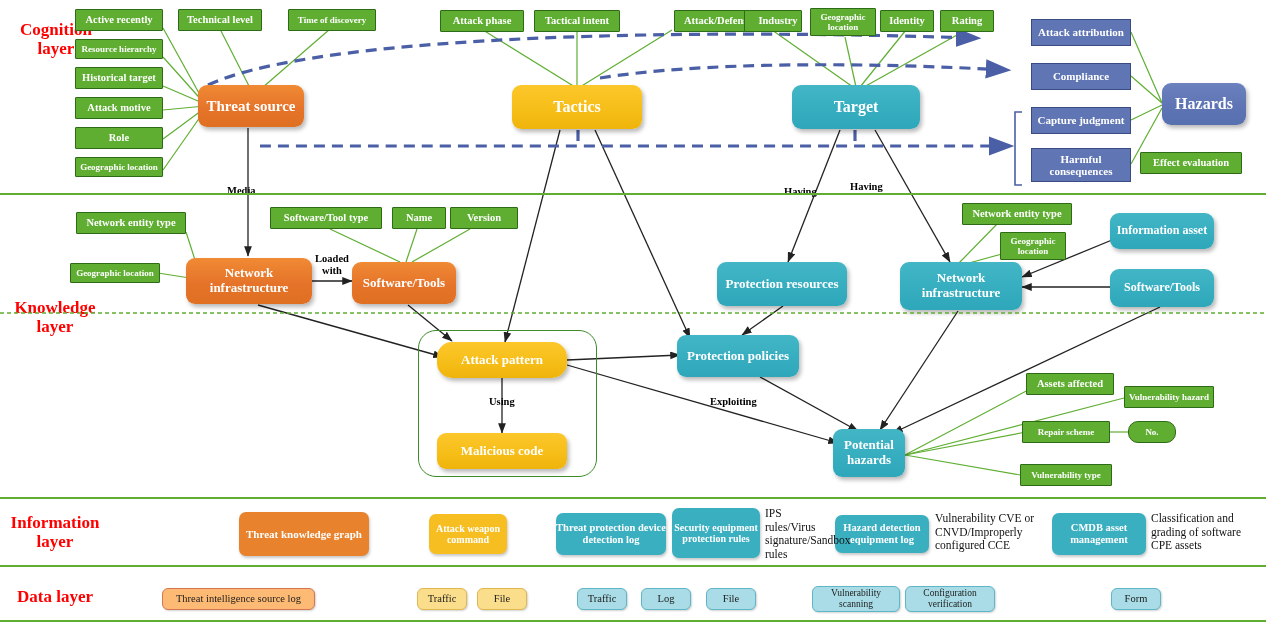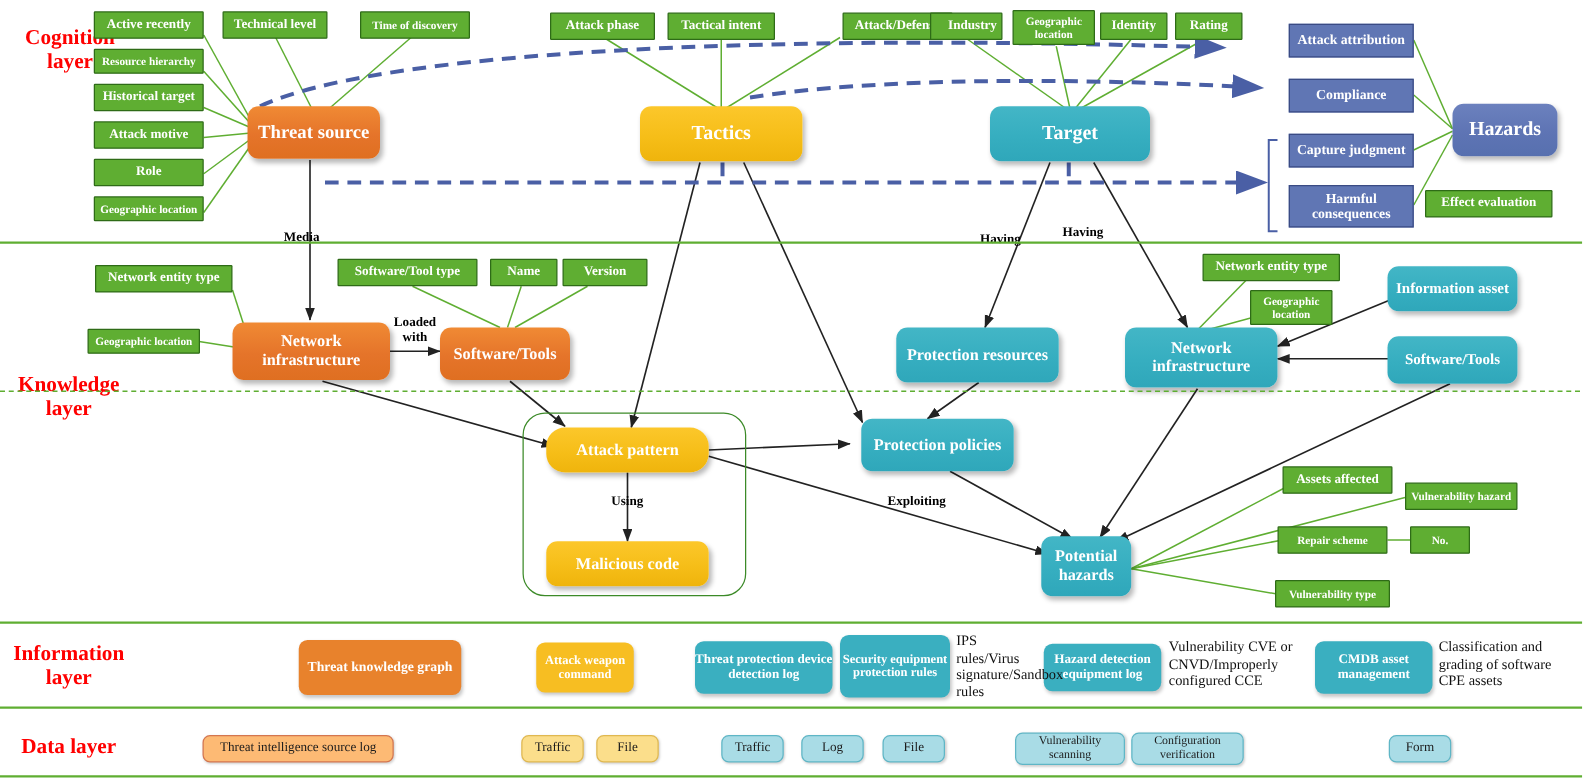--- a/index.html
+++ b/index.html
@@ -228,34 +228,34 @@
   <div class="node attr" style="left:70px;top:263px;width:90px;height:20px;font-size:9px;">Geographic location</div>
   <div class="node attr" style="left:270px;top:207px;width:112px;height:22px;">Software/Tool type</div>
   <div class="node attr" style="left:392px;top:207px;width:54px;height:22px;">Name</div>
   <div class="node attr" style="left:450px;top:207px;width:68px;height:22px;">Version</div>
   <div class="node attr" style="left:962px;top:203px;width:110px;height:22px;">Network entity type</div>
   <div class="node attr" style="left:1000px;top:232px;width:66px;height:28px;font-size:9px;">Geographic location</div>
 
   <div class="node attr" style="left:1026px;top:373px;width:88px;height:22px;">Assets affected</div>
   <div class="node attr" style="left:1124px;top:386px;width:90px;height:22px;font-size:9px;">Vulnerability hazard</div>
   <div class="node attr" style="left:1022px;top:421px;width:88px;height:22px;font-size:9px;">Repair scheme</div>
-  <div class="node attr" style="left:1128px;top:421px;width:48px;height:22px;font-size:9px;">No.</div>
+  <div class="node attr" style="left:1128px;top:421px;width:48px;height:22px;font-size:9px;border-radius:10px;">No.</div>
   <div class="node attr" style="left:1020px;top:464px;width:92px;height:22px;font-size:9px;">Vulnerability type</div>
 
   <div class="node ent orange" style="left:186px;top:258px;width:126px;height:46px;font-size:13px;">
     <span>Network infrastructure</span>
   </div>
   <div class="node ent orange" style="left:352px;top:262px;width:104px;height:42px;font-size:13px;">Software/Tools</div>
   <div class="node ent yellow" style="left:437px;top:342px;width:130px;height:36px;font-size:13px;border-radius:15px;">Attack pattern</div>
   <div class="node ent yellow" style="left:437px;top:433px;width:130px;height:36px;font-size:13px;">Malicious code</div>
   <div class="node ent teal" style="left:717px;top:262px;width:130px;height:44px;font-size:13px;">Protection resources</div>
   <div class="node ent teal" style="left:900px;top:262px;width:122px;height:48px;font-size:13px;">
     <span>Network infrastructure</span>
   </div>
-  <div class="node ent teal" style="left:677px;top:335px;width:122px;height:42px;font-size:13px;margin-left:12px;">Protection policies</div>
+  <div class="node ent teal" style="left:677px;top:335px;width:122px;height:42px;font-size:13px;">Protection policies</div>
   <div class="node ent teal" style="left:833px;top:429px;width:72px;height:48px;font-size:13px;">
     <span>Potential hazards</span>
   </div>
   <div class="node ent teal" style="left:1110px;top:213px;width:104px;height:36px;font-size:12px;">Information asset</div>
   <div class="node ent teal" style="left:1110px;top:269px;width:104px;height:38px;font-size:12px;">Software/Tools</div>
 
   <div class="edgelabel" style="left:227px;top:185px;">Media</div>
   <div class="edgelabel" style="left:310px;top:253px;width:44px;text-align:center;">Loaded with</div>
   <div class="edgelabel" style="left:784px;top:186px;">Having</div>
   <div class="edgelabel" style="left:850px;top:181px;">Having</div>

